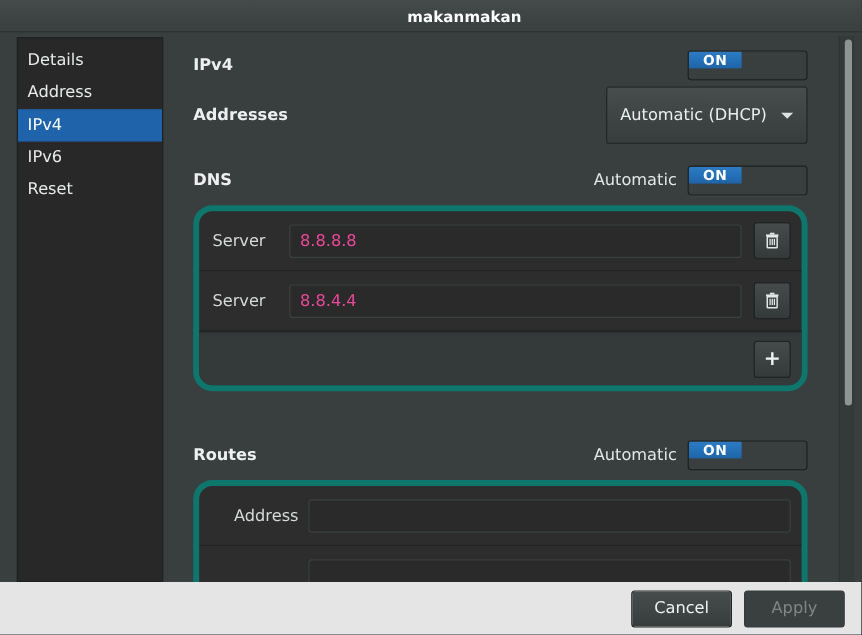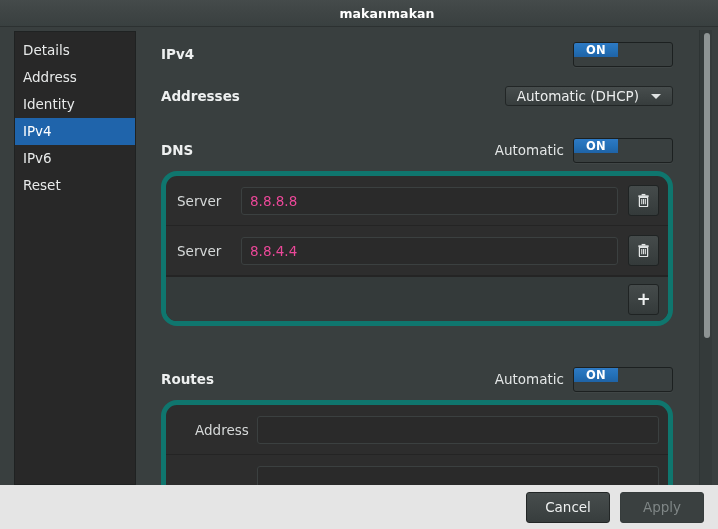--- a/index.html
+++ b/index.html
@@ -128,21 +128,21 @@
     letter-spacing: .4px;
   }
   .toggle .knob {
     width: 44px;
     background: linear-gradient(to bottom, #414747 0%, #3a4040 55%, #333939 100%);
     border-left: 1px solid #202424;
   }
 
   
   .dropdown {
-    height: 20px;
+    height: 48px;
     min-width: 160px;
     border: 1px solid #222626;
     border-radius: 3px;
     background: linear-gradient(to bottom, #474d4d 0%, #3f4545 50%, #373d3d 100%);
     display: inline-flex;
     align-items: center;
     padding: 0 11px;
     box-sizing: border-box;
     cursor: pointer;
     color: #eceeee;
@@ -298,21 +298,20 @@
 
 <div class="window">
 
   <div class="titlebar">
     <div class="titlebar-title">makanmakan</div>
   </div>
 
   <div class="sidebar">
     <div class="side-item">Details</div>
     <div class="side-item">Address</div>
-    <div class="side-item">Identity</div>
     <div class="side-item selected">IPv4</div>
     <div class="side-item">IPv6</div>
     <div class="side-item">Reset</div>
   </div>
 
   <div class="content">
     <div class="content-inner">
 
       <div style="height:12px"></div>
 

